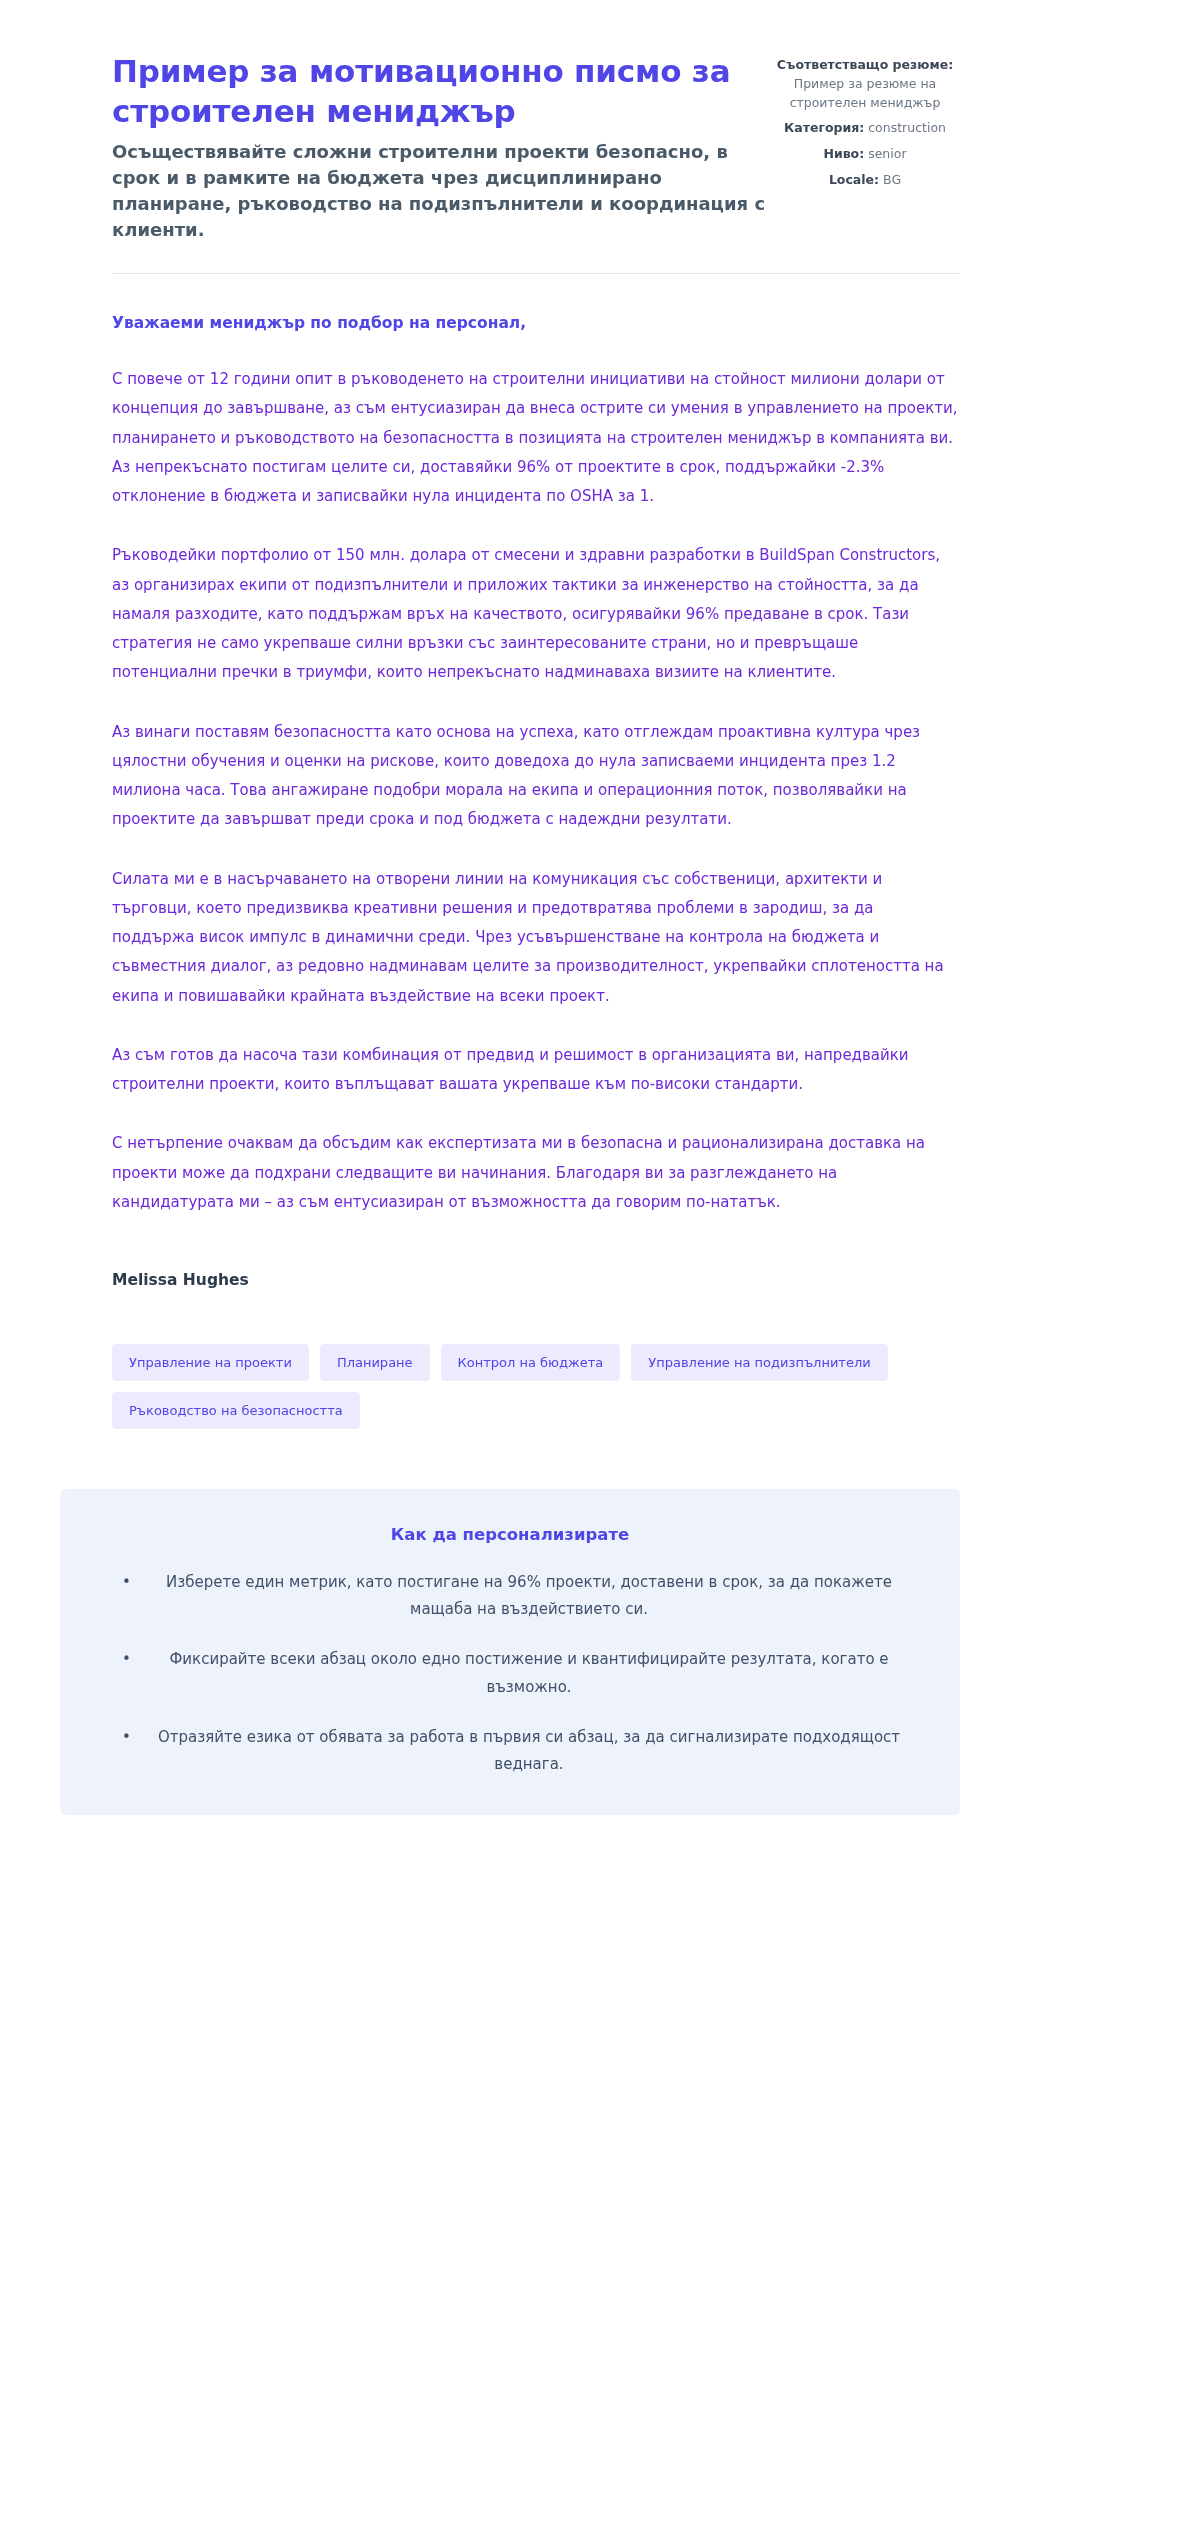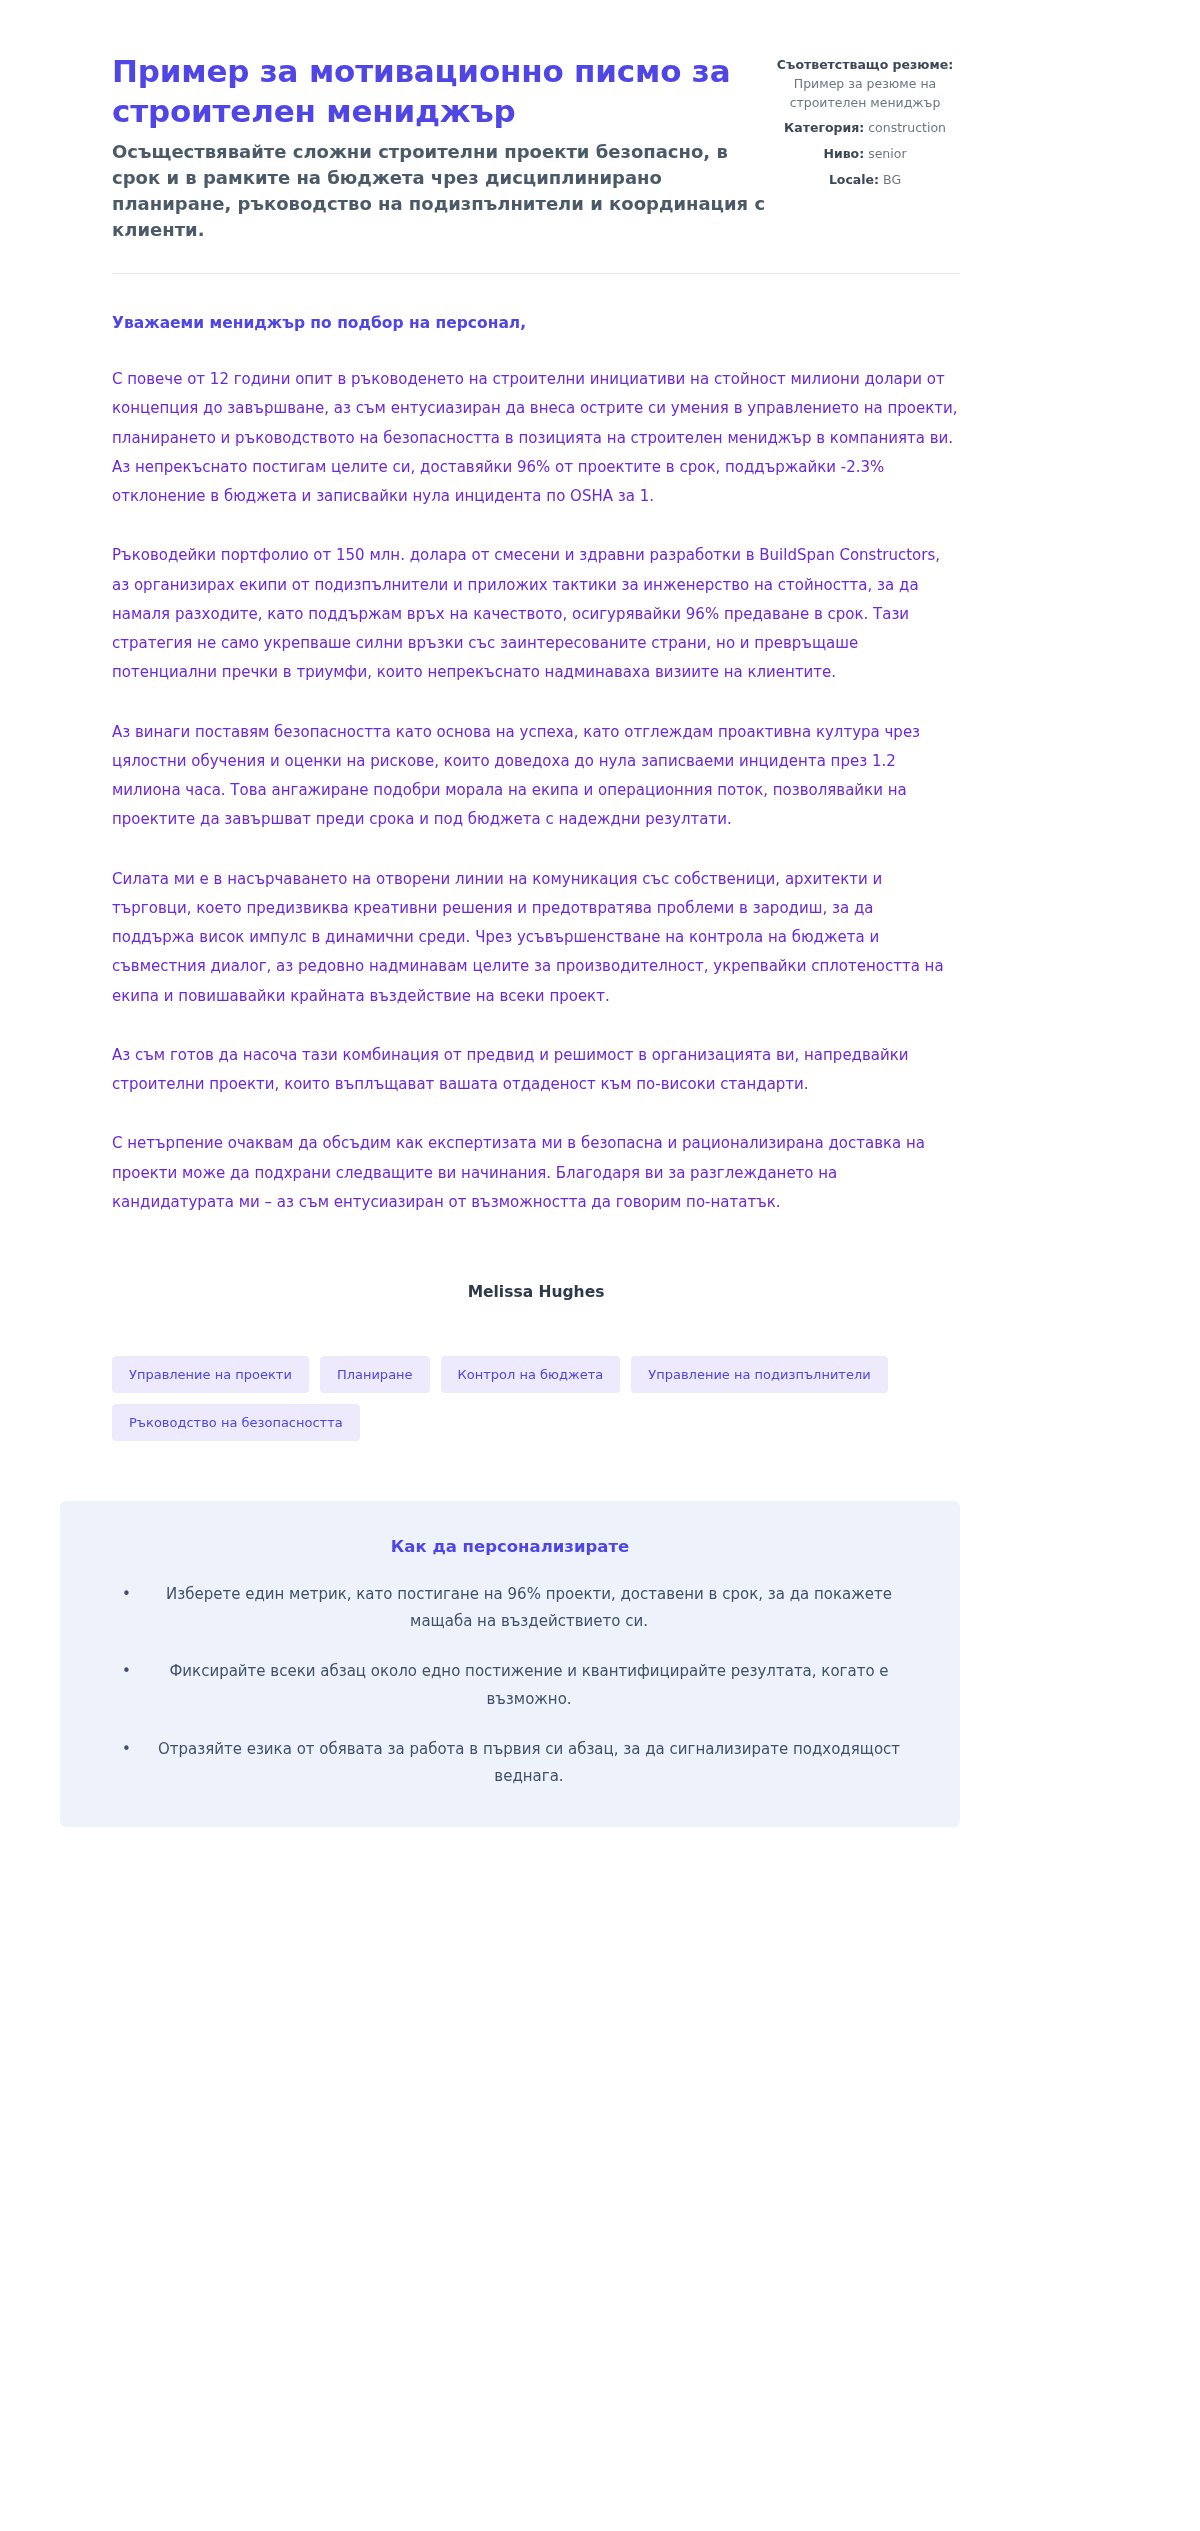--- a/index.html
+++ b/index.html
@@ -94,26 +94,25 @@
     color: #6d28d9;
     text-align: left;
   }
 
   
   .signature {
     padding: 22px 112px 0 112px;
     box-sizing: border-box;
   }
   .sig-name {
-    margin: 12px 0 12px 0;
+    margin: 0 0 12px 0;
     font-size: 15.5px;
     font-weight: 700;
     color: #2c3a4b;
     line-height: 1.5;
-    text-align: center;
   }
   .sig-role {
     margin: 0;
     font-size: 15px;
     font-weight: 400;
     color: #55637a;
     line-height: 1.6;
   }
 
   
@@ -209,21 +208,21 @@
   </div>
 
   <hr class="header-rule">
 
   <div class="letter">
     <p class="salutation">Уважаеми мениджър по подбор на персонал,</p>
     <p class="para">С повече от 12 години опит в ръководенето на строителни инициативи на стойност милиони долари от концепция до завършване, аз съм ентусиазиран да внеса острите си умения в управлението на проекти, планирането и ръководството на безопасността в позицията на строителен мениджър в компанията ви. Аз непрекъснато постигам целите си, доставяйки 96% от проектите в срок, поддържайки -2.3% отклонение в бюджета и записвайки нула инцидента по OSHA за 1.</p>
     <p class="para">Ръководейки портфолио от 150 млн. долара от смесени и здравни разработки в BuildSpan Constructors, аз организирах екипи от подизпълнители и приложих тактики за инженерство на стойността, за да намаля разходите, като поддържам връх на качеството, осигурявайки 96% предаване в срок. Тази стратегия не само укрепваше силни връзки със заинтересованите страни, но и превръщаше потенциални пречки в триумфи, които непрекъснато надминаваха визиите на клиентите.</p>
     <p class="para">Аз винаги поставям безопасността като основа на успеха, като отглеждам проактивна култура чрез цялостни обучения и оценки на рискове, които доведоха до нула записваеми инцидента през 1.2 милиона часа. Това ангажиране подобри морала на екипа и операционния поток, позволявайки на проектите да завършват преди срока и под бюджета с надеждни резултати.</p>
     <p class="para">Силата ми е в насърчаването на отворени линии на комуникация със собственици, архитекти и търговци, което предизвиква креативни решения и предотвратява проблеми в зародиш, за да поддържа висок импулс в динамични среди. Чрез усъвършенстване на контрола на бюджета и съвместния диалог, аз редовно надминавам целите за производителност, укрепвайки сплотеността на екипа и повишавайки крайната въздействие на всеки проект.</p>
-    <p class="para">Аз съм готов да насоча тази комбинация от предвид и решимост в организацията ви, напредвайки строителни проекти, които въплъщават вашата отдаденост към по-високи стандарти.</p>
+    <p class="para">Аз съм готов да насоча тази комбинация от предвид и решимост в организацията ви, напредвайки строителни проекти, които въплъщават вашата укрепваше към по-високи стандарти.</p>
     <p class="para">С нетърпение очаквам да обсъдим как експертизата ми в безопасна и рационализирана доставка на проекти може да подхрани следващите ви начинания. Благодаря ви за разглеждането на кандидатурата ми – аз съм ентусиазиран от възможността да говорим по-нататък.</p>
   </div>
 
   <div class="signature">
     <p class="sig-name">Melissa Hughes</p>
   </div>
 
   <div class="tags">
     <span class="tag">Управление на проекти</span>
     <span class="tag">Планиране</span>

